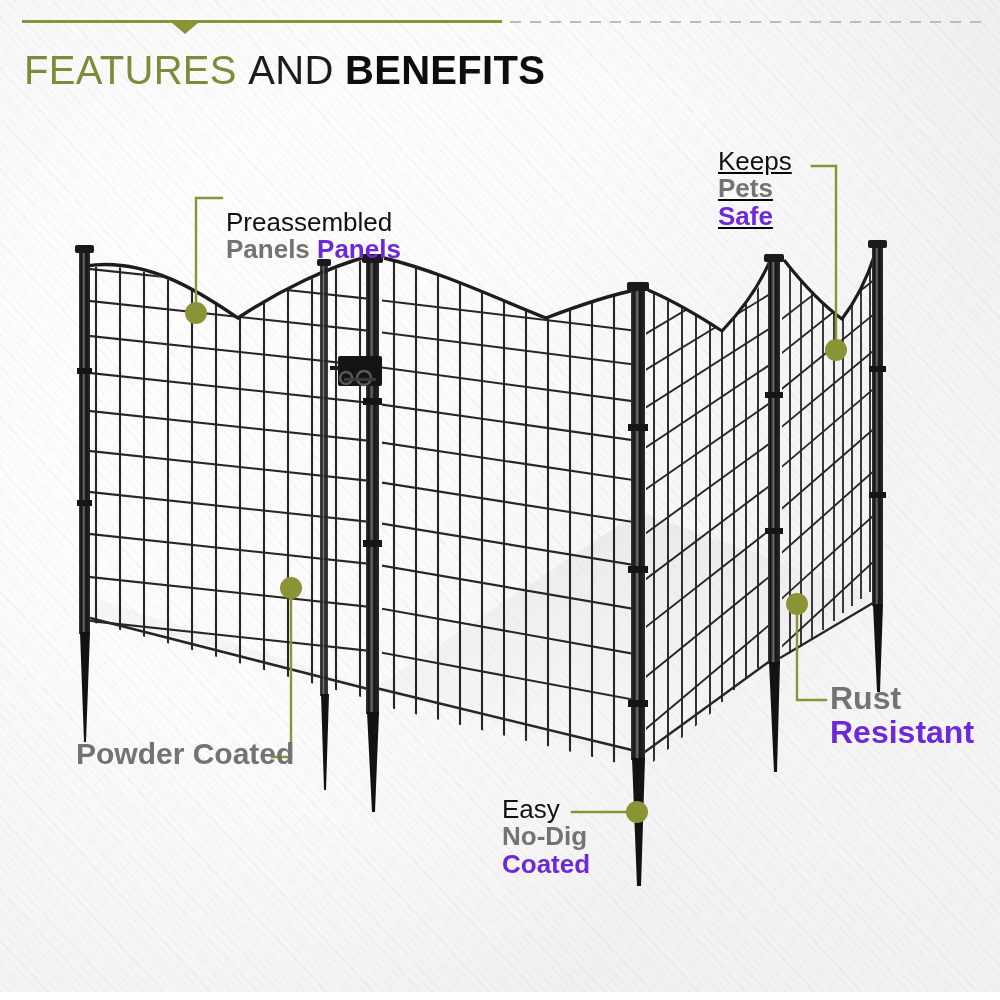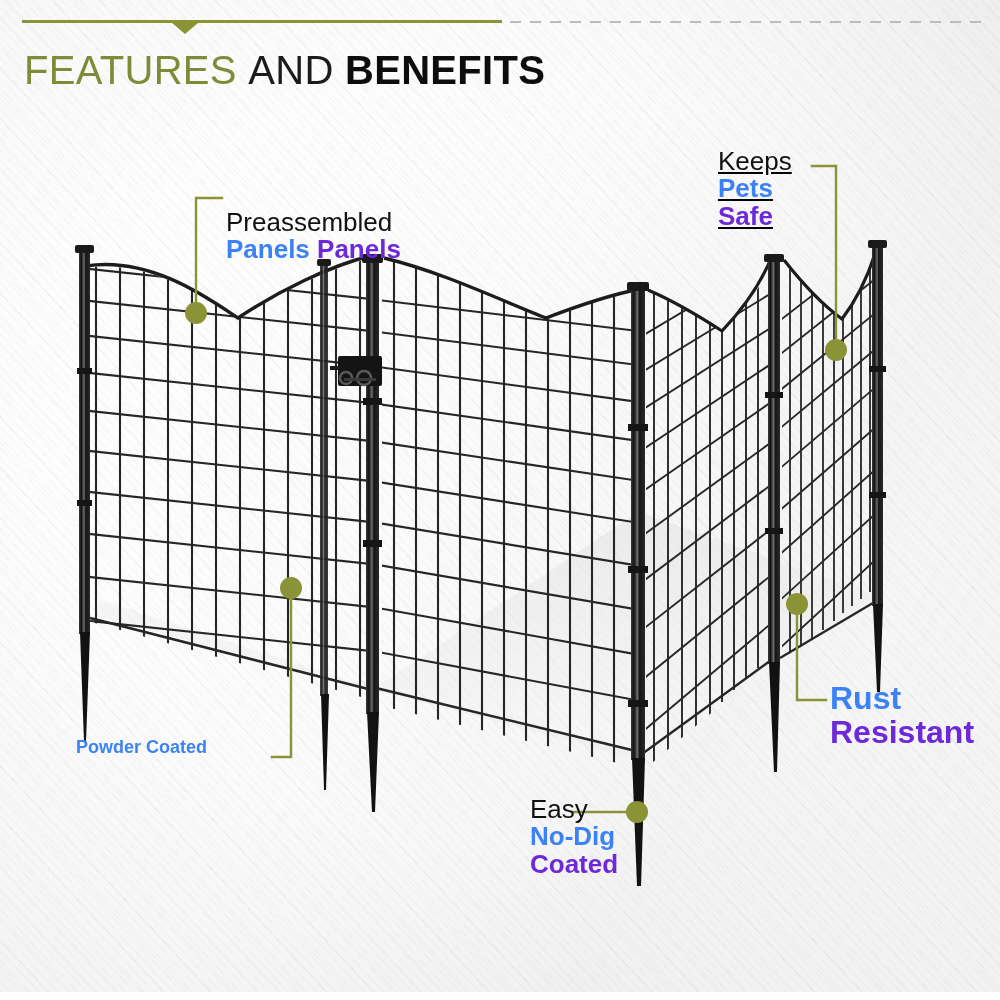--- a/index.html
+++ b/index.html
@@ -79,29 +79,29 @@
   #page-title .w-dark  { color: #1b1b1b; font-weight: 400; }
   #page-title .w-bold  { color: #0d0d0d; font-weight: 700; }
 
   
   .callout {
     position: absolute;
     line-height: 1.05;
     white-space: nowrap;
   }
   .callout .ln { display: block; }
-  .ln.green { color: #3b82f6; font-weight: 700; }
+  .ln.green { color: #737373; font-weight: 700; }
   .ln.dark  { color: #6d28d9; font-weight: 700; }
   .ln.light { color: #111111; font-weight: 400; }
 
   #callout-preassembled { left: 226px; top: 186px; font-size: 26px; margin-top: 23px; }
   #callout-pets        { left: 718px; top: 148px; font-size: 26px; text-decoration: underline; }
-  #callout-powder      { left: 76px;  top: 738px; font-size: 18px; }
+  #callout-powder      { left: 76px;  top: 738px; font-size: 30px; }
   #callout-rust        { left: 830px; top: 682px; font-size: 32px; }
-  #callout-easy        { left: 530px; top: 796px; font-size: 26px; }
+  #callout-easy        { left: 502px; top: 796px; font-size: 26px; }
 
   #art { position: absolute; inset: 0; }
 </style>
 </head>
 <body>
 
 <div id="stage">
 
   <div id="texture"></div>
 

